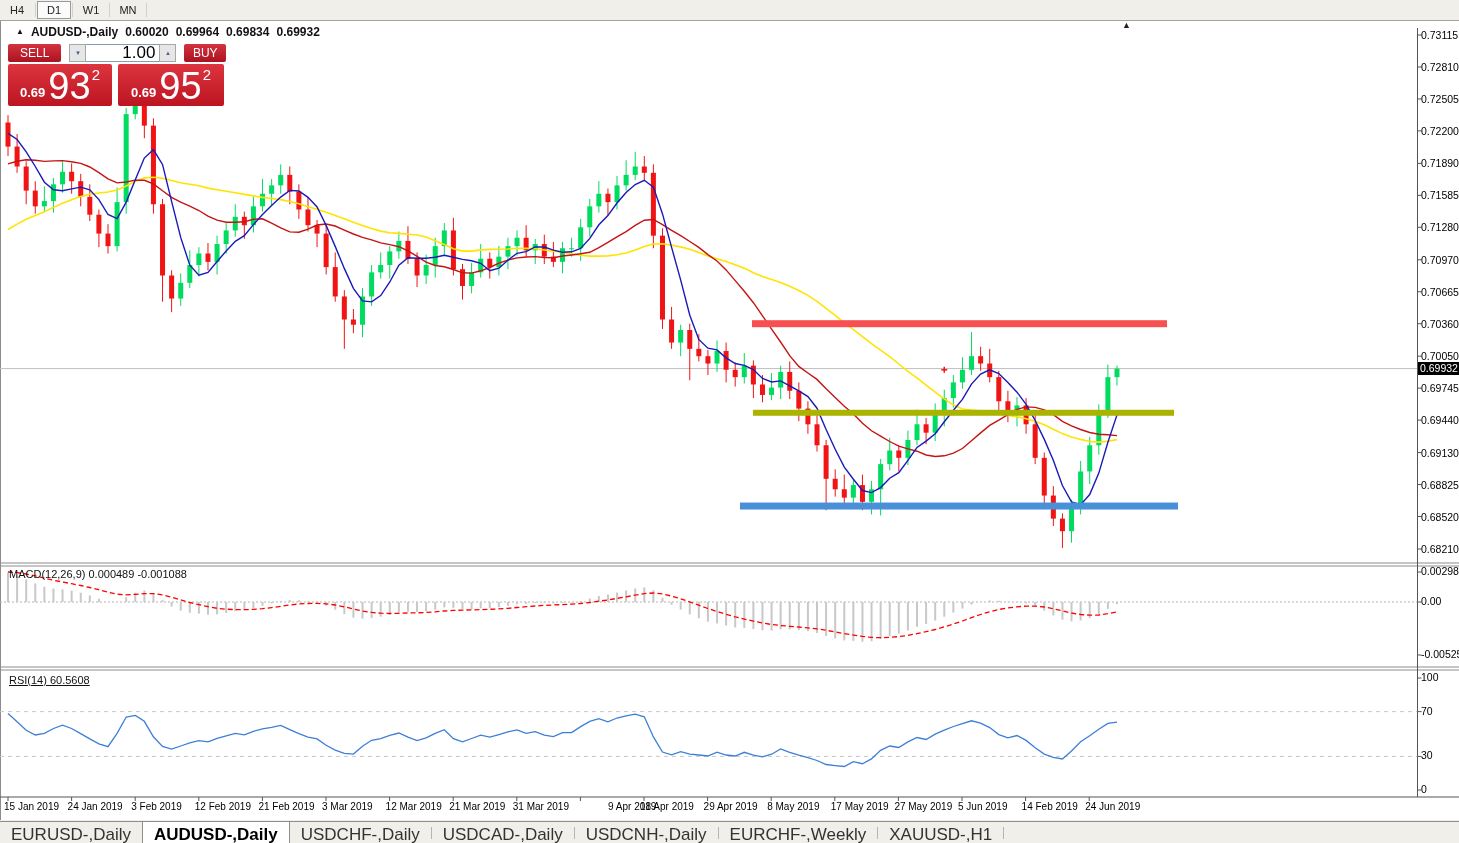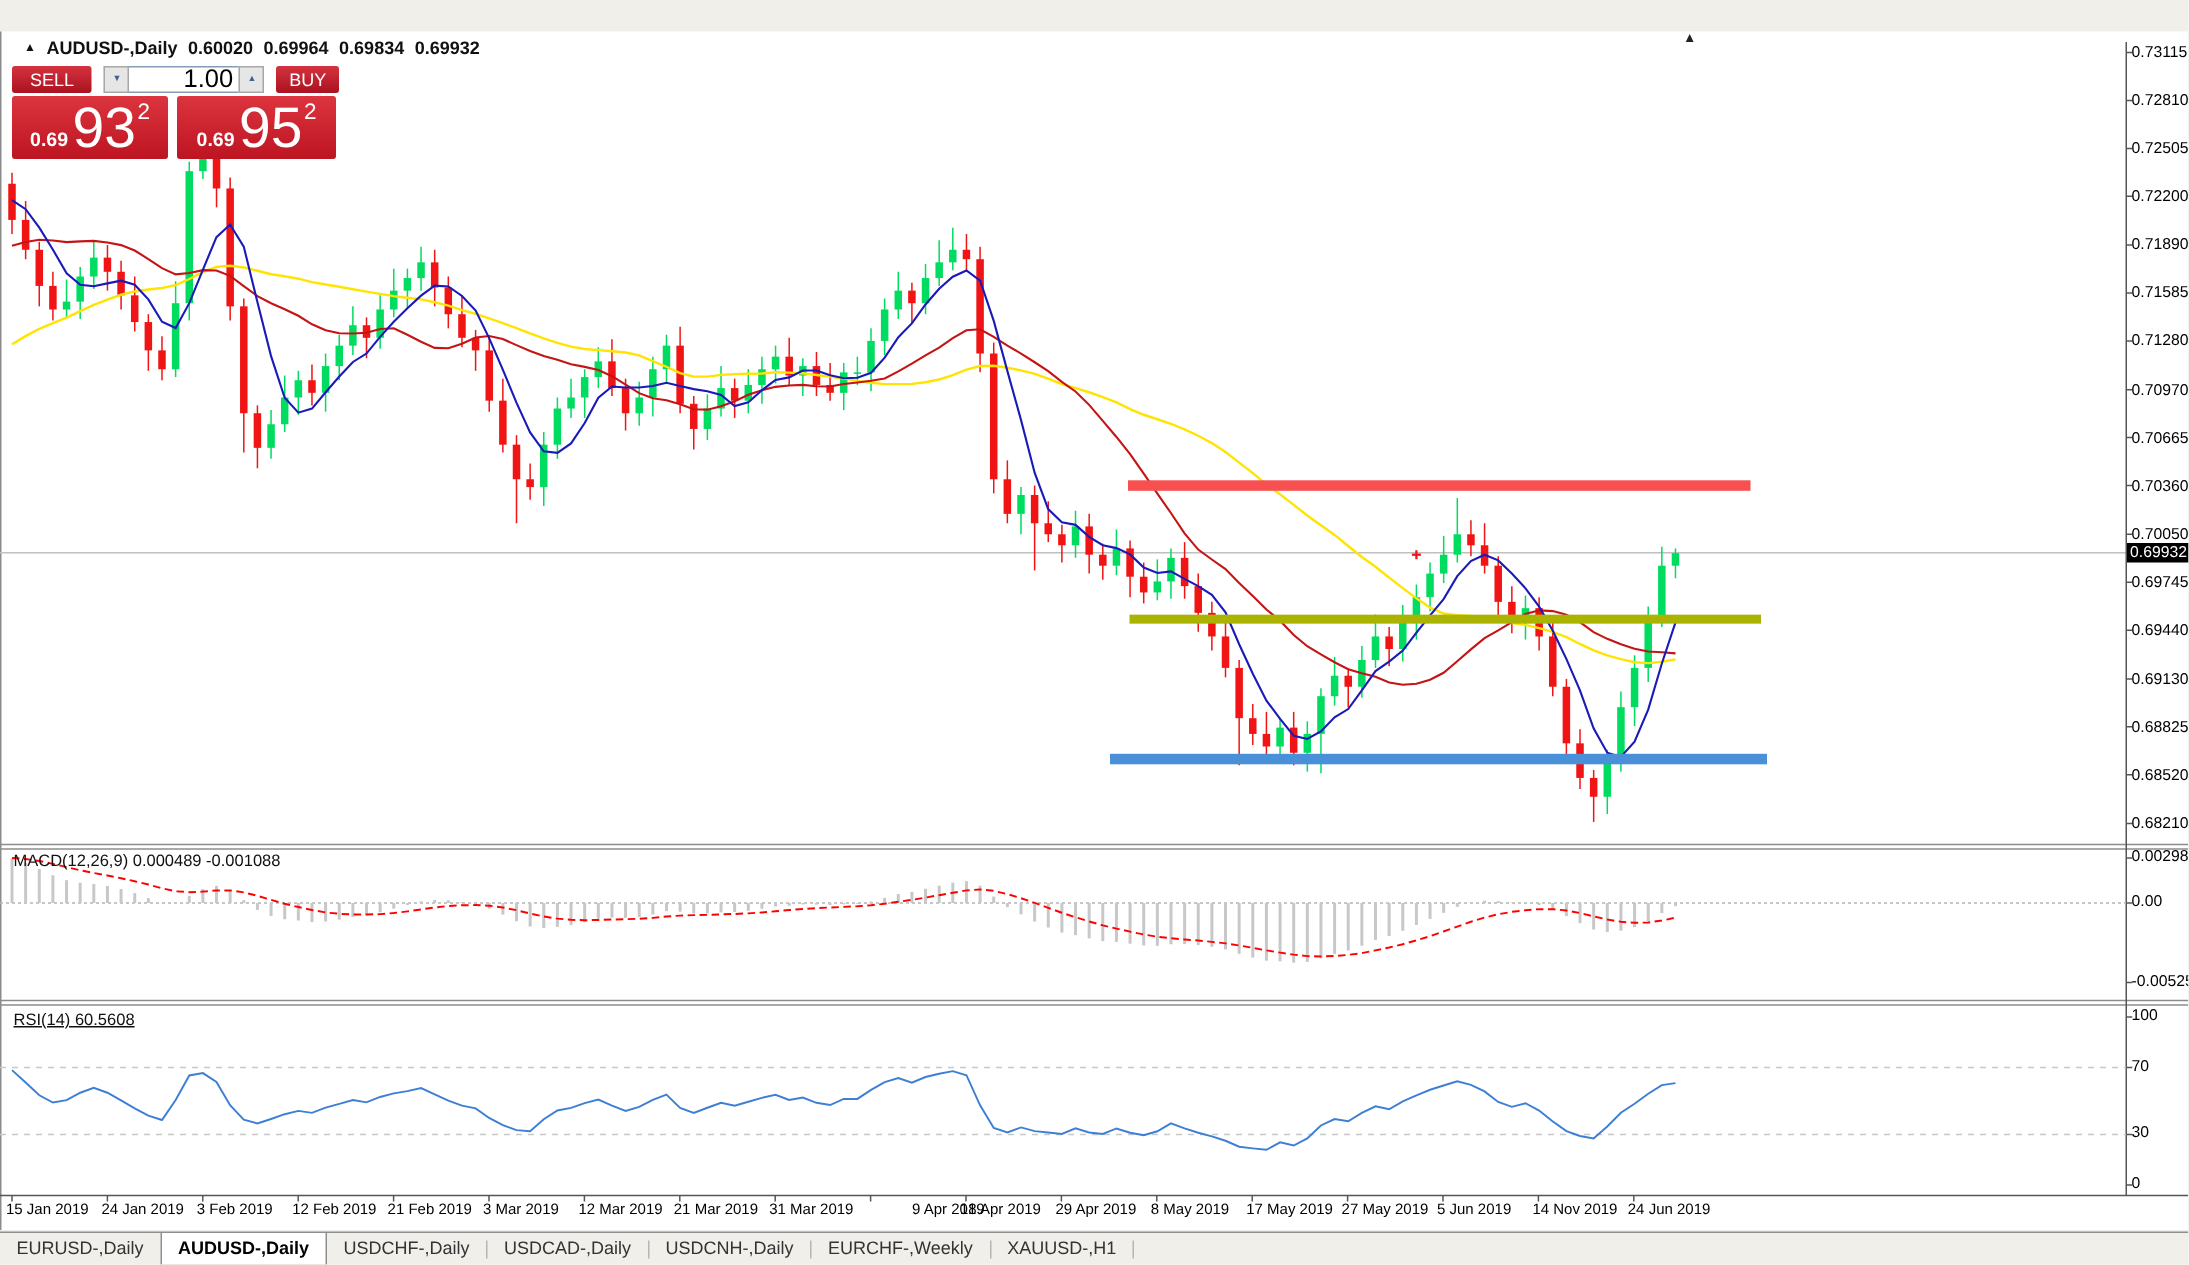--- a/index.html
+++ b/index.html
@@ -35,29 +35,39 @@
   
   .pane-label{position:absolute;left:9px;z-index:3;font-size:11px;color:#111;}
   #macd-label{top:568px;}
   #rsi-label{top:674px;text-decoration:underline;}
   
   .axis-label{position:absolute;left:1421px;width:38px;font-size:10.5px;color:#000;white-space:nowrap;z-index:3;}
   #price-tag{position:absolute;left:1418px;width:40px;height:13px;background:#000;color:#fff;font-size:10.5px;line-height:13px;padding-left:2px;z-index:4;}
   .date-label{position:absolute;top:801px;font-size:10px;color:#000;white-space:nowrap;z-index:3;}
   
   #tabs-bar{position:absolute;left:0;top:821px;width:1459px;height:22px;background:#f1efe9;border-top:1px solid #8e8e8e;display:flex;align-items:stretch;z-index:5;}
-  .tab{padding:3px 11px 15px 11px;font-size:12px;color:#333;cursor:pointer;white-space:nowrap;}
+  .tab{padding:3px 11px 15px 11px;font-size:17px;color:#333;cursor:pointer;white-space:nowrap;}
   .tab.active{background:#fff;border:1px solid #8e8e8e;border-top:none;font-weight:bold;color:#000;padding-top:3px;}
   .tabsep{width:1px;height:12px;background:#b5b5b5;margin-top:5px;}
 </style>
 </head>
 <body>
 
 <div id="app">
 
+  <div id="tf-toolbar">
+    <div class="tfb">H4</div>
+    <div class="tfsep"></div>
+    <div class="tfb active">D1</div>
+    <div class="tfsep"></div>
+    <div class="tfb">W1</div>
+    <div class="tfsep"></div>
+    <div class="tfb">MN</div>
+    <div class="tfsep"></div>
+  </div>
 
   <div id="chart-client"></div>
   <svg id="csvg" width="1459" height="821">
       <line x1="0" y1="368.5498470948008" x2="1417.5" y2="368.5498470948008" stroke="#c0c0c0" stroke-width="1"></line>
       <line x1="8" y1="115.16513761467833" x2="8" y2="156.0336391437305" stroke="#f01414" stroke-width="1"></line>
       <rect x="5.5" y="122.50050968399572" width="5" height="24.101936799184216" fill="#f01414"></rect>
       <line x1="17.09" y1="134.02752293577953" x2="17.09" y2="172.80020387359852" stroke="#f01414" stroke-width="1"></line>
       <rect x="14.59" y="146.60244648317993" width="5" height="19.910295616717804" fill="#f01414"></rect>
       <line x1="26.18" y1="161.2731906218147" x2="26.18" y2="204.23751274209894" stroke="#f01414" stroke-width="1"></line>
       <rect x="23.68" y="166.51274209989774" width="5" height="24.101936799184216" fill="#f01414"></rect>
@@ -569,21 +579,21 @@
       <div class="date-label" style="left: 385.6px;">12 Mar 2019</div>
       <div class="date-label" style="left: 449.2px;">21 Mar 2019</div>
       <div class="date-label" style="left: 512.8px;">31 Mar 2019</div>
       <div class="date-label" style="left: 608px;">9 Apr 2019</div>
       <div class="date-label" style="left: 640px;">18 Apr 2019</div>
       <div class="date-label" style="left: 703.6px;">29 Apr 2019</div>
       <div class="date-label" style="left: 767.2px;">8 May 2019</div>
       <div class="date-label" style="left: 830.8px;">17 May 2019</div>
       <div class="date-label" style="left: 894.4px;">27 May 2019</div>
       <div class="date-label" style="left: 958px;">5 Jun 2019</div>
-      <div class="date-label" style="left: 1021.6px;">14 Nov 2019</div>
+      <div class="date-label" style="left: 1021.6px;">14 Feb 2019</div>
       <div class="date-label" style="left: 1085.2px;">24 Jun 2019</div>
     </div>
 
   <div id="tabs-bar">
       <div class="tab">EURUSD-,Daily</div>
       <div class="tab active">AUDUSD-,Daily</div>
       <div class="tab">USDCHF-,Daily</div>
       <div class="tabsep"></div>
       <div class="tab">USDCAD-,Daily</div>
       <div class="tabsep"></div>

